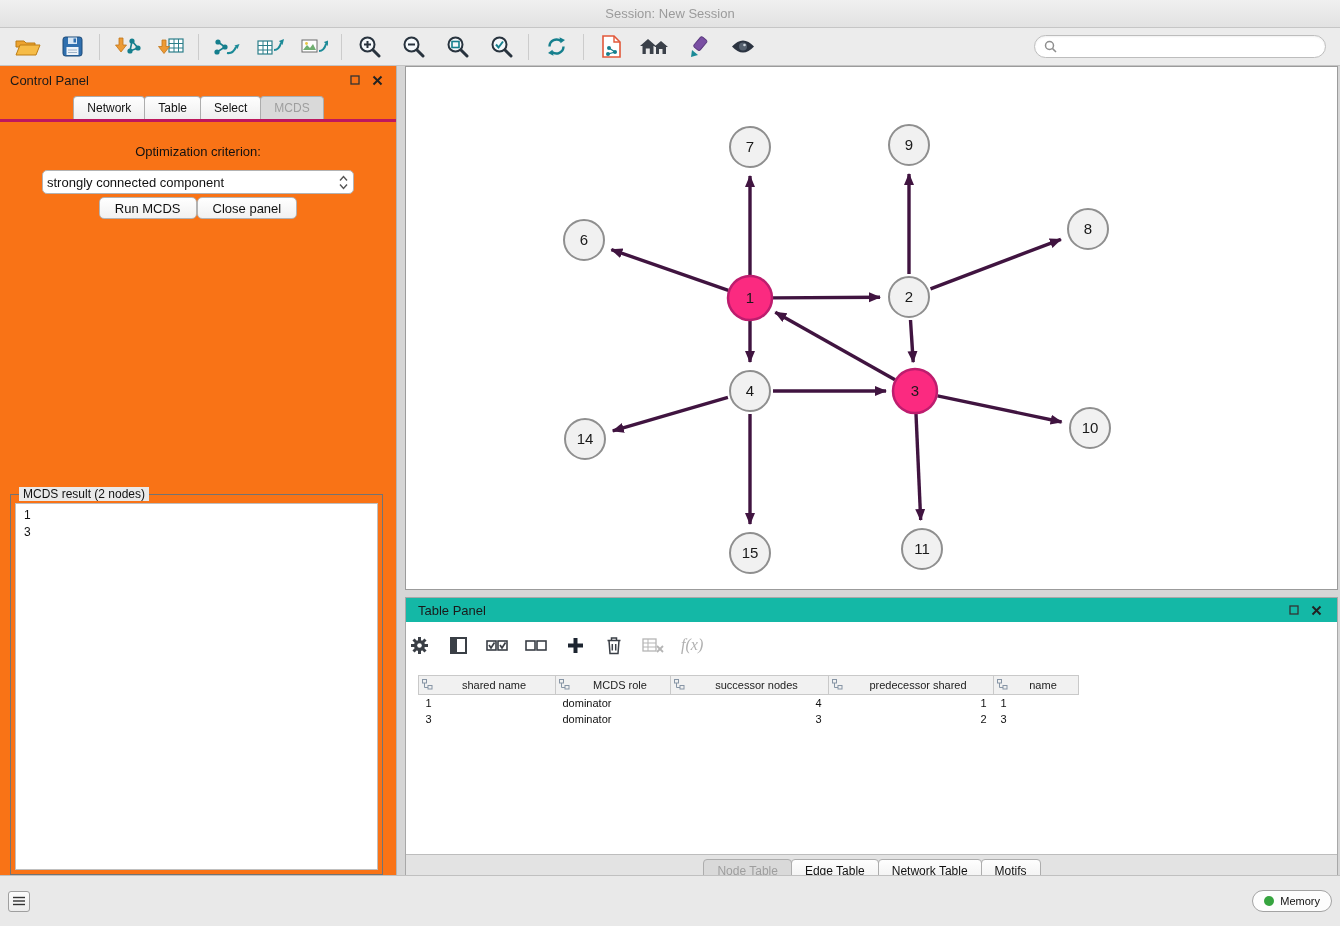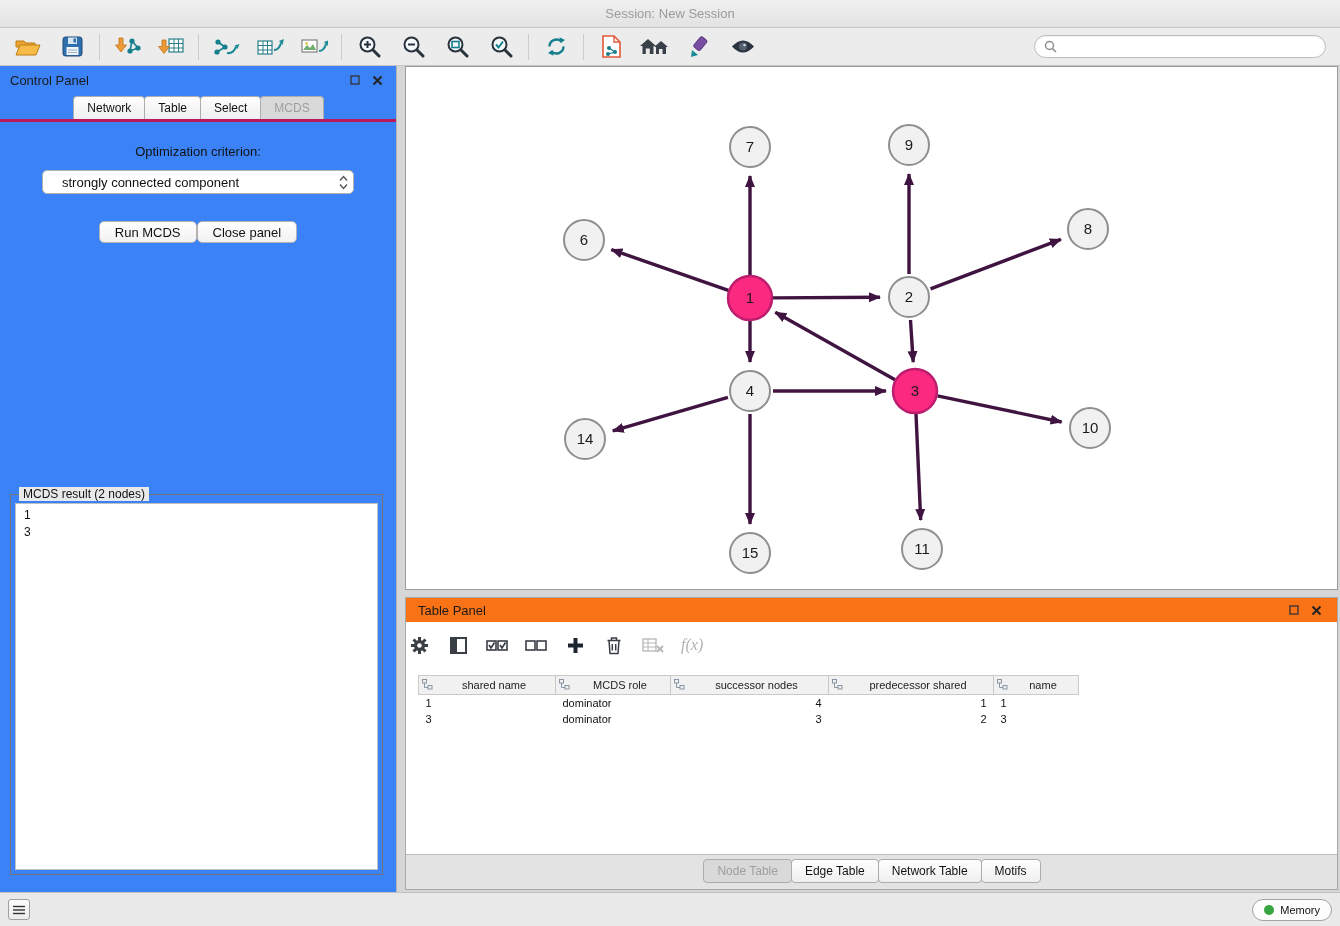--- a/index.html
+++ b/index.html
@@ -33,45 +33,45 @@
     margin-left: auto; margin-right: 8px; width: 292px; height: 23px;
     border: 1px solid #bdbdbd; border-radius: 12px; background: #fff;
     display: flex; align-items: center; padding: 0 9px; gap: 6px;
     box-shadow: inset 0 1px 2px rgba(0,0,0,0.06);
   }
   .search-wrap input { border: none; outline: none; flex: 1; font-size: 12px; background: transparent; color: #333; }
 
   
   .control-panel {
     position: absolute; top: 66px; left: 0; width: 397px; bottom: 34px;
-    background: #3b82f6; border-right: 1px solid #b5b5b5;
+    background: #f97316; border-right: 1px solid #b5b5b5;
   }
   .panel-header { height: 28px; display: flex; align-items: center; padding: 0 10px; font-size: 13px; color: #1a1a1a; }
   .panel-header .spacer { flex: 1; }
   .winbtn { width: 18px; height: 18px; display: flex; align-items: center; justify-content: center; margin-left: 4px; }
 
   .tabs-row { display: flex; justify-content: center; align-items: flex-end; border-bottom: 3px solid #be185d; padding-top: 2px; }
   .tab {
     font-size: 12px; padding: 4px 13px; color: #111;
     background: linear-gradient(#fefefe, #efefef);
     border: 1px solid #adadad; border-bottom: none;
     border-radius: 4px 4px 0 0; margin-right: -1px;
     white-space: nowrap; cursor: default;
   }
   .tab.active { background: #d9d9d9; color: #9e9e9e; }
 
   .opt-label { margin-top: 22px; text-align: center; font-size: 13px; color: #111; }
   .combo {
     margin: 11px auto 0; width: 312px; height: 24px;
     background: #fff; border: 1px solid #b3b3b3; border-radius: 5px;
     display: flex; align-items: center; font-size: 13px; color: #111;
-    padding-left: 19px; padding-right: 5px;
+    padding-left: 4px; padding-right: 5px;
   }
   .combo .combo-arrows { margin-left: auto; display: flex; align-items: center; }
-  .btn-row { display: flex; justify-content: center; margin-top: 27px; }
+  .btn-row { display: flex; justify-content: center; margin-top: 3px; }
   .btn {
     height: 22px; padding: 0 15px; font-size: 13px; color: #111;
     border: 1px solid #b3b3b3; border-radius: 5px;
     background: linear-gradient(#ffffff, #f1f1f1);
     display: flex; align-items: center;
   }
 
   .result-group { position: absolute; left: 10px; right: 13px; top: 428px; bottom: 17px; border: 1px solid #737373; }
   .result-legend { position: absolute; top: -8px; left: 8px; background: #e9e9e9; padding: 0 4px; font-size: 12px; color: #111; }
   .result-inner {
@@ -90,21 +90,21 @@
   .traffic { position: absolute; left: 9px; top: 4px; display: flex; gap: 7px; }
   .light { width: 13px; height: 13px; border-radius: 50%; display: flex; align-items: center; justify-content: center; }
   .light.red    { background: #fb5d55; border: 1px solid #df433c; }
   .light.yellow { background: #fdbc2e; border: 1px solid #dfa023; }
   .light.green  { background: #32c749; border: 1px solid #27a338; }
   .canvas { position: absolute; top: 21px; left: 0; right: 0; bottom: 0; background: #fff; overflow: hidden; }
   .canvas svg { display: block; }
 
   
   .table-panel { position: absolute; left: 405px; right: 2px; top: 597px; bottom: 36px; background: #fff; border: 1px solid #a8a8a8; }
-  .tp-header { height: 24px; background: #f97316; display: flex; align-items: center; padding: 0 12px; font-size: 13px; color: #1a1a1a; }
+  .tp-header { height: 24px; background: #14b8a6; display: flex; align-items: center; padding: 0 12px; font-size: 13px; color: #1a1a1a; }
   .tp-header .spacer { flex: 1; }
   .tp-toolbar { height: 46px; display: flex; align-items: center; padding-left: 2px; gap: 17px; background: #fff; }
   .ttb { display: flex; align-items: center; justify-content: center; min-width: 22px; height: 26px; }
   .fx-label { font-family: "Liberation Serif", serif; font-style: italic; font-size: 16px; color: #b0b0b0; }
 
   .table-wrap { margin: 7px 12px 0 12px; }
   table.node-table { border-collapse: collapse; table-layout: fixed; }
   table.node-table th {
     background: #f1f1f1; border: 1px solid #c9c9c9; font-weight: normal;
     height: 19px; padding: 0 3px; font-size: 11px; color: #222;
@@ -117,21 +117,21 @@
 
   .table-tabs-bar {
     position: absolute; left: 0; right: 0; bottom: 0; height: 35px;
     background: #e3e3e3; border-top: 1px solid #bdbdbd;
     display: flex; align-items: flex-end; justify-content: center; padding-bottom: 6px;
   }
   .table-tabs-bar .tab { border-bottom: 1px solid #adadad; border-radius: 4px; }
 
   
   .status-bar {
-    position: absolute; left: 0; right: 0; bottom: 0; height: 34px;
+    position: absolute; left: 0; right: 0; bottom: 0; height: 51px;
     background: #e9e9e9; border-top: 1px solid #c0c0c0;
     display: flex; align-items: center; padding: 0 8px;
   }
   .menu-btn {
     width: 22px; height: 21px; border: 1px solid #9f9f9f; border-radius: 3px;
     background: linear-gradient(#fcfcfc, #ececec);
     display: flex; align-items: center; justify-content: center;
   }
   .memory-btn {
     margin-left: auto; height: 22px; border: 1px solid #a3a3a3; border-radius: 11px;

